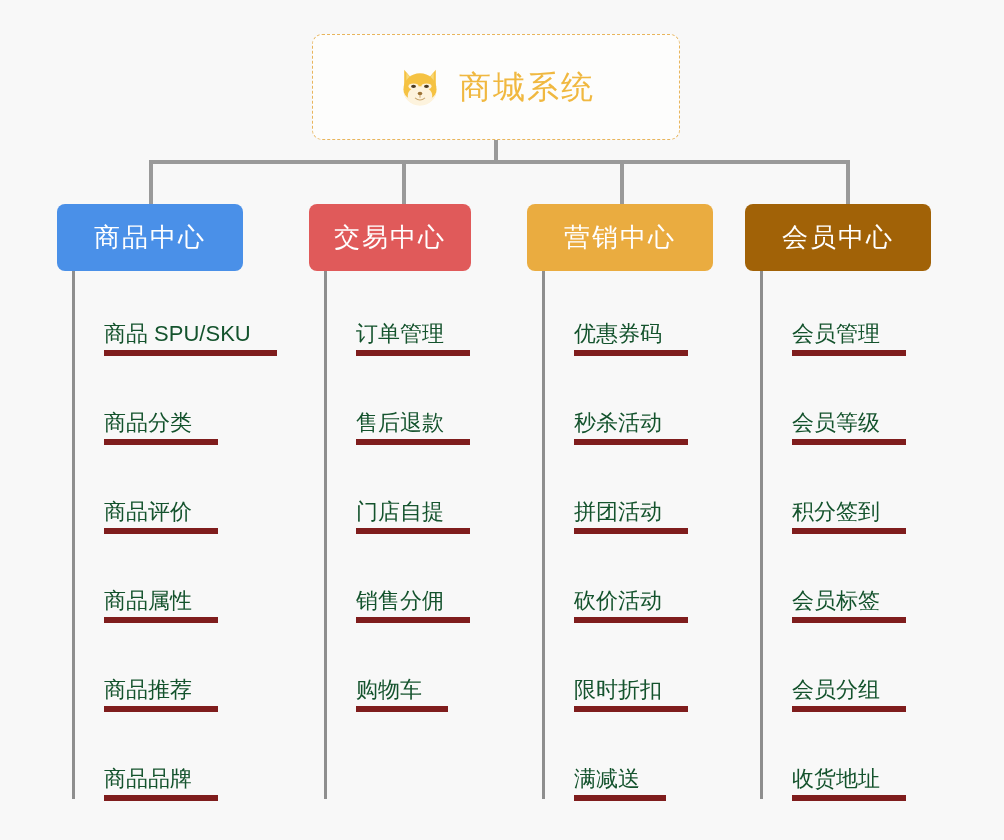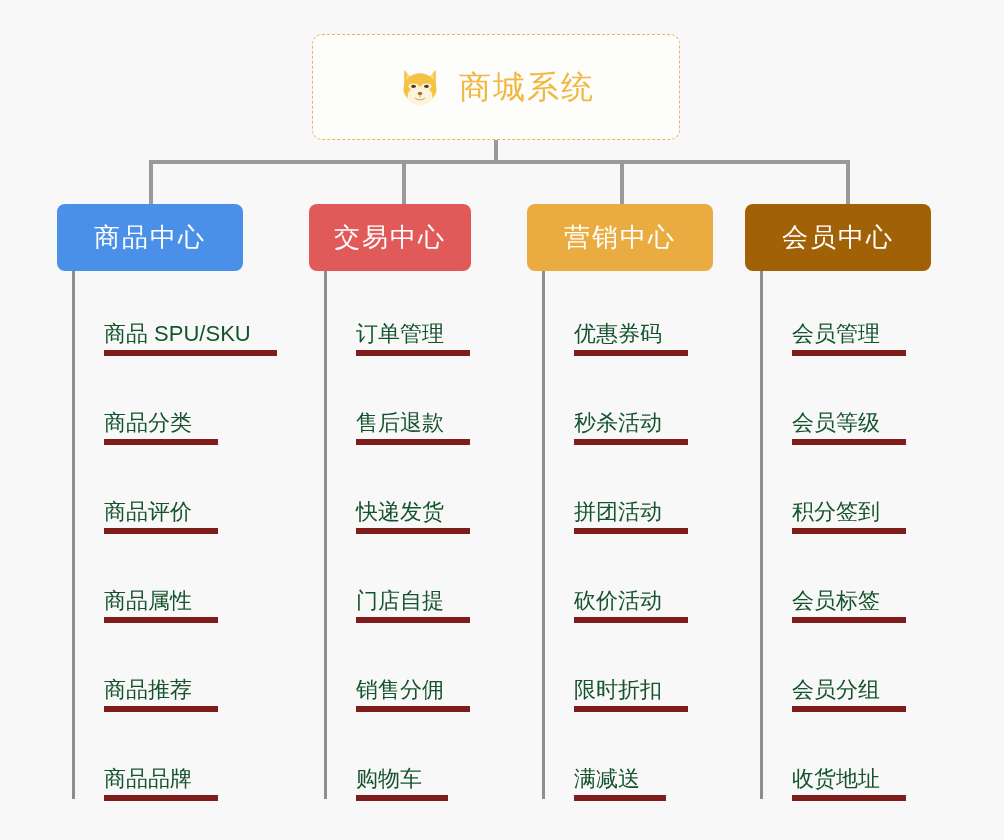--- a/index.html
+++ b/index.html
@@ -186,23 +186,20 @@
     <div class="cat-header" style="background: rgb(224, 90, 90);">交易中心</div>
     <div class="trunk"></div>
     <div class="leaf-list">
       <div class="leaf">
           <span class="leaf-label">订单管理</span>
         </div>
       <div class="leaf">
           <span class="leaf-label">售后退款</span>
         </div>
       <div class="leaf">
-          <span class="leaf-label">快递发货</span>
-        </div>
-      <div class="leaf">
           <span class="leaf-label">门店自提</span>
         </div>
       <div class="leaf">
           <span class="leaf-label">销售分佣</span>
         </div>
       <div class="leaf">
           <span class="leaf-label">购物车</span>
         </div>
     </div>
   </div>

